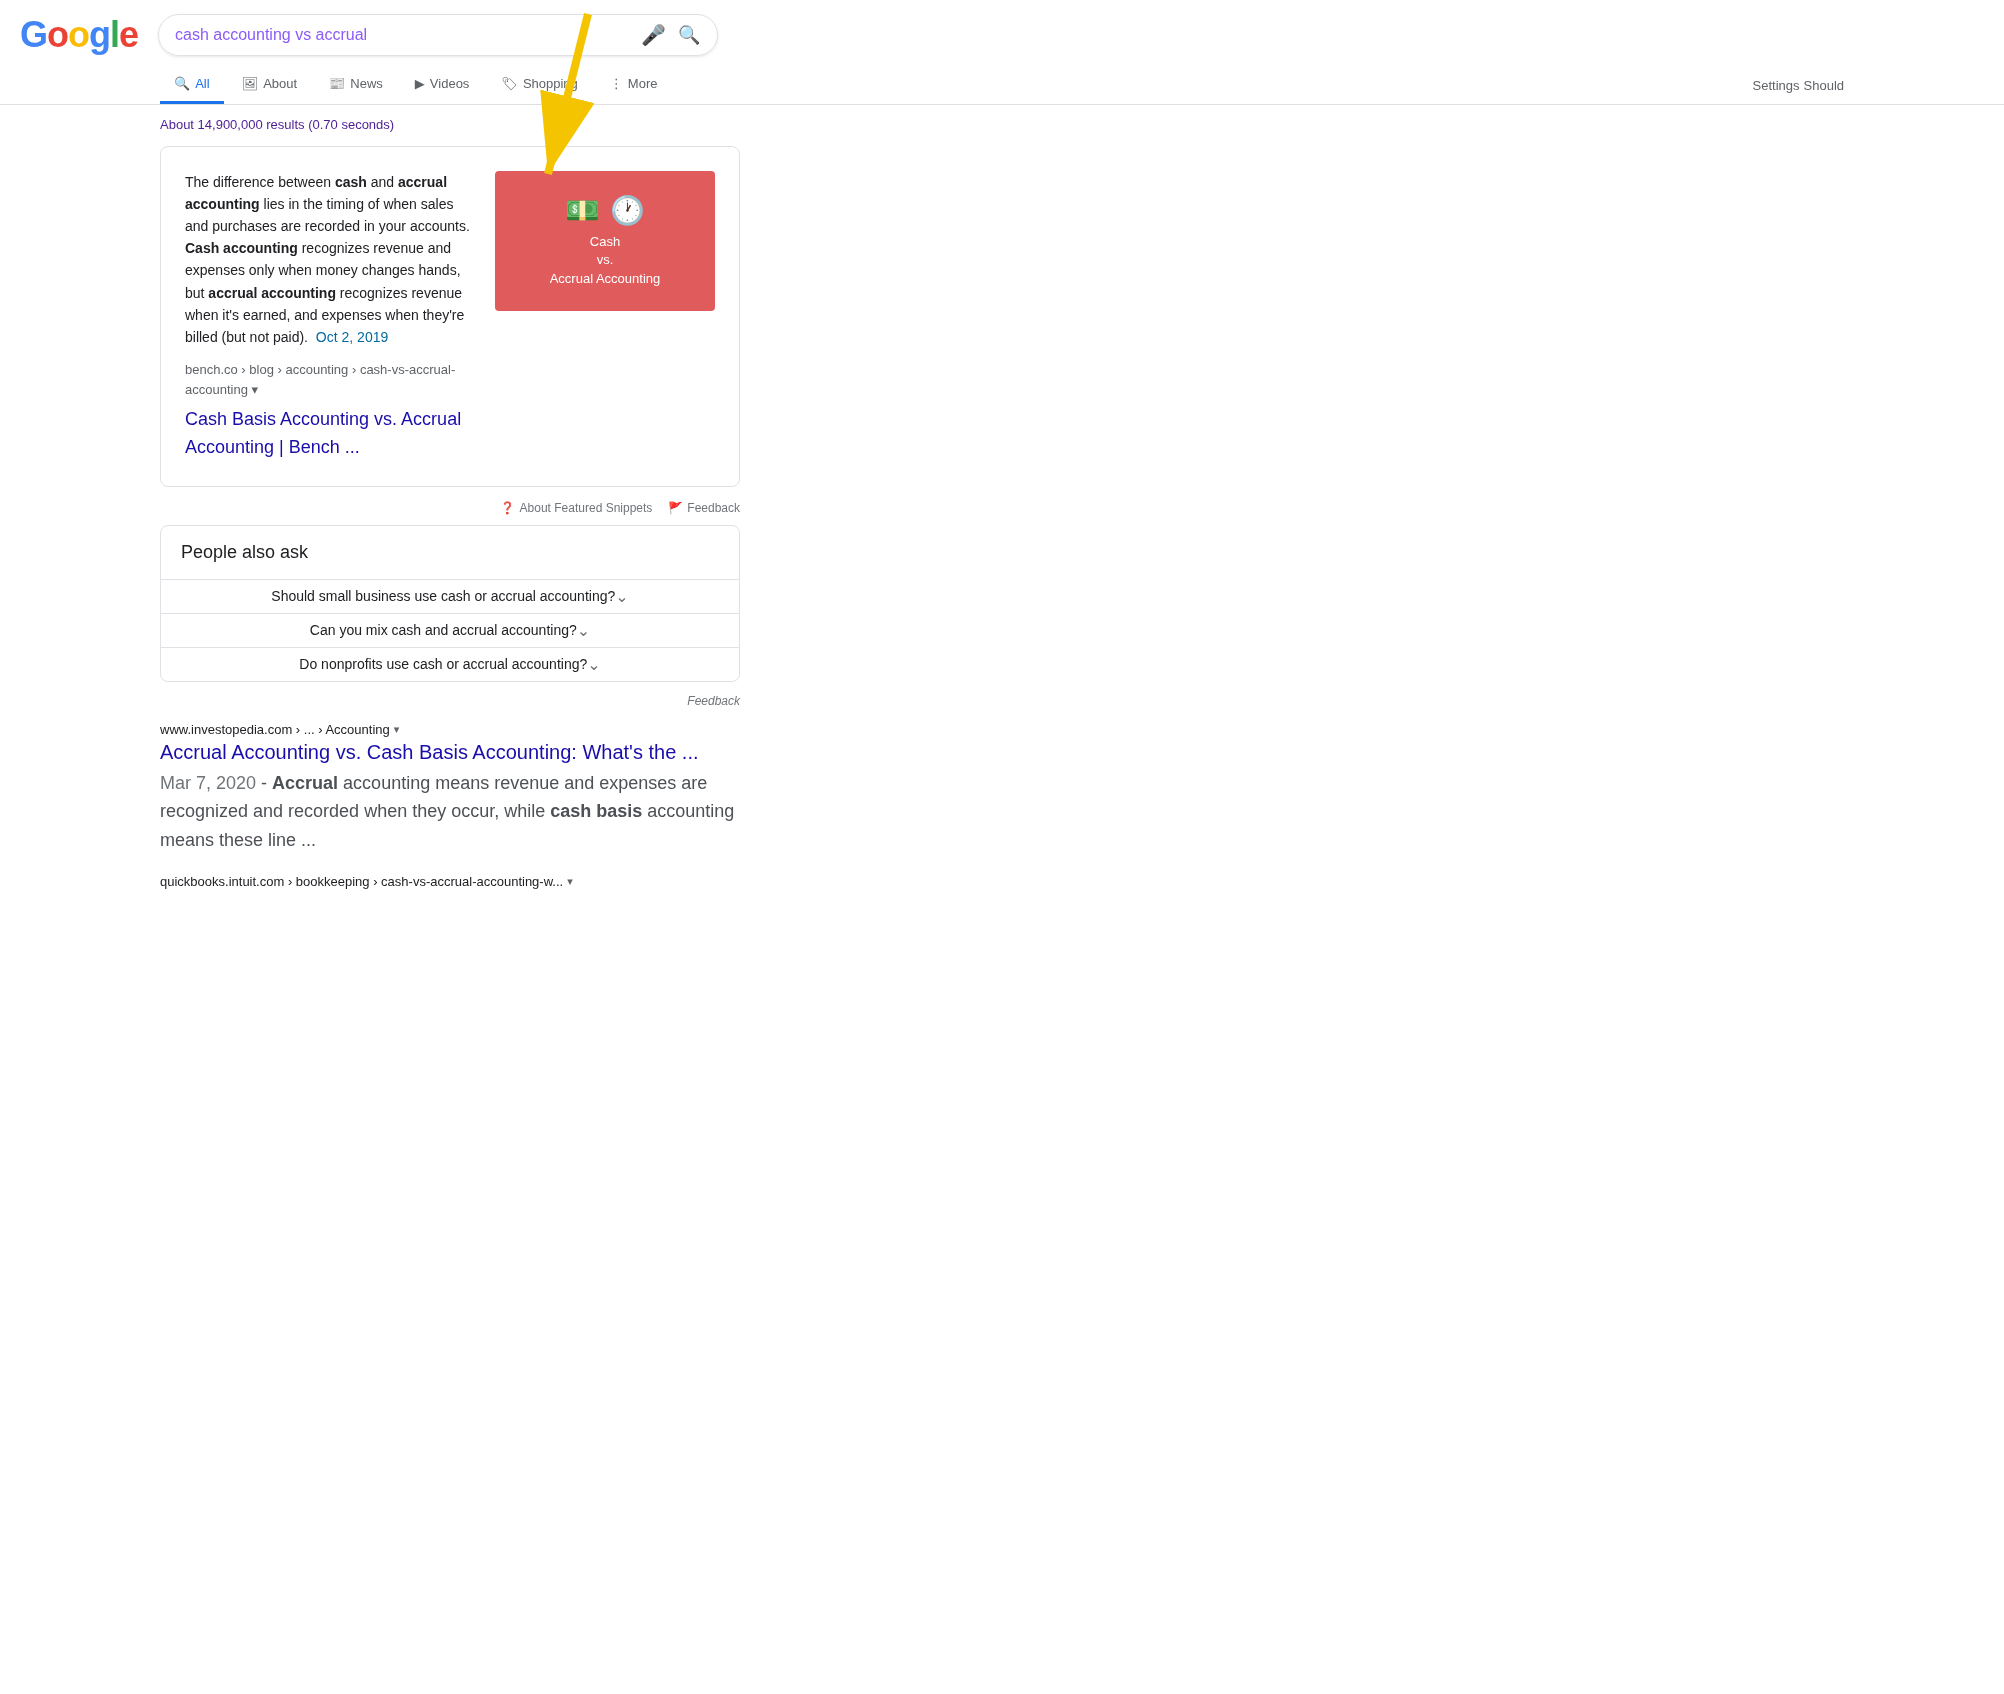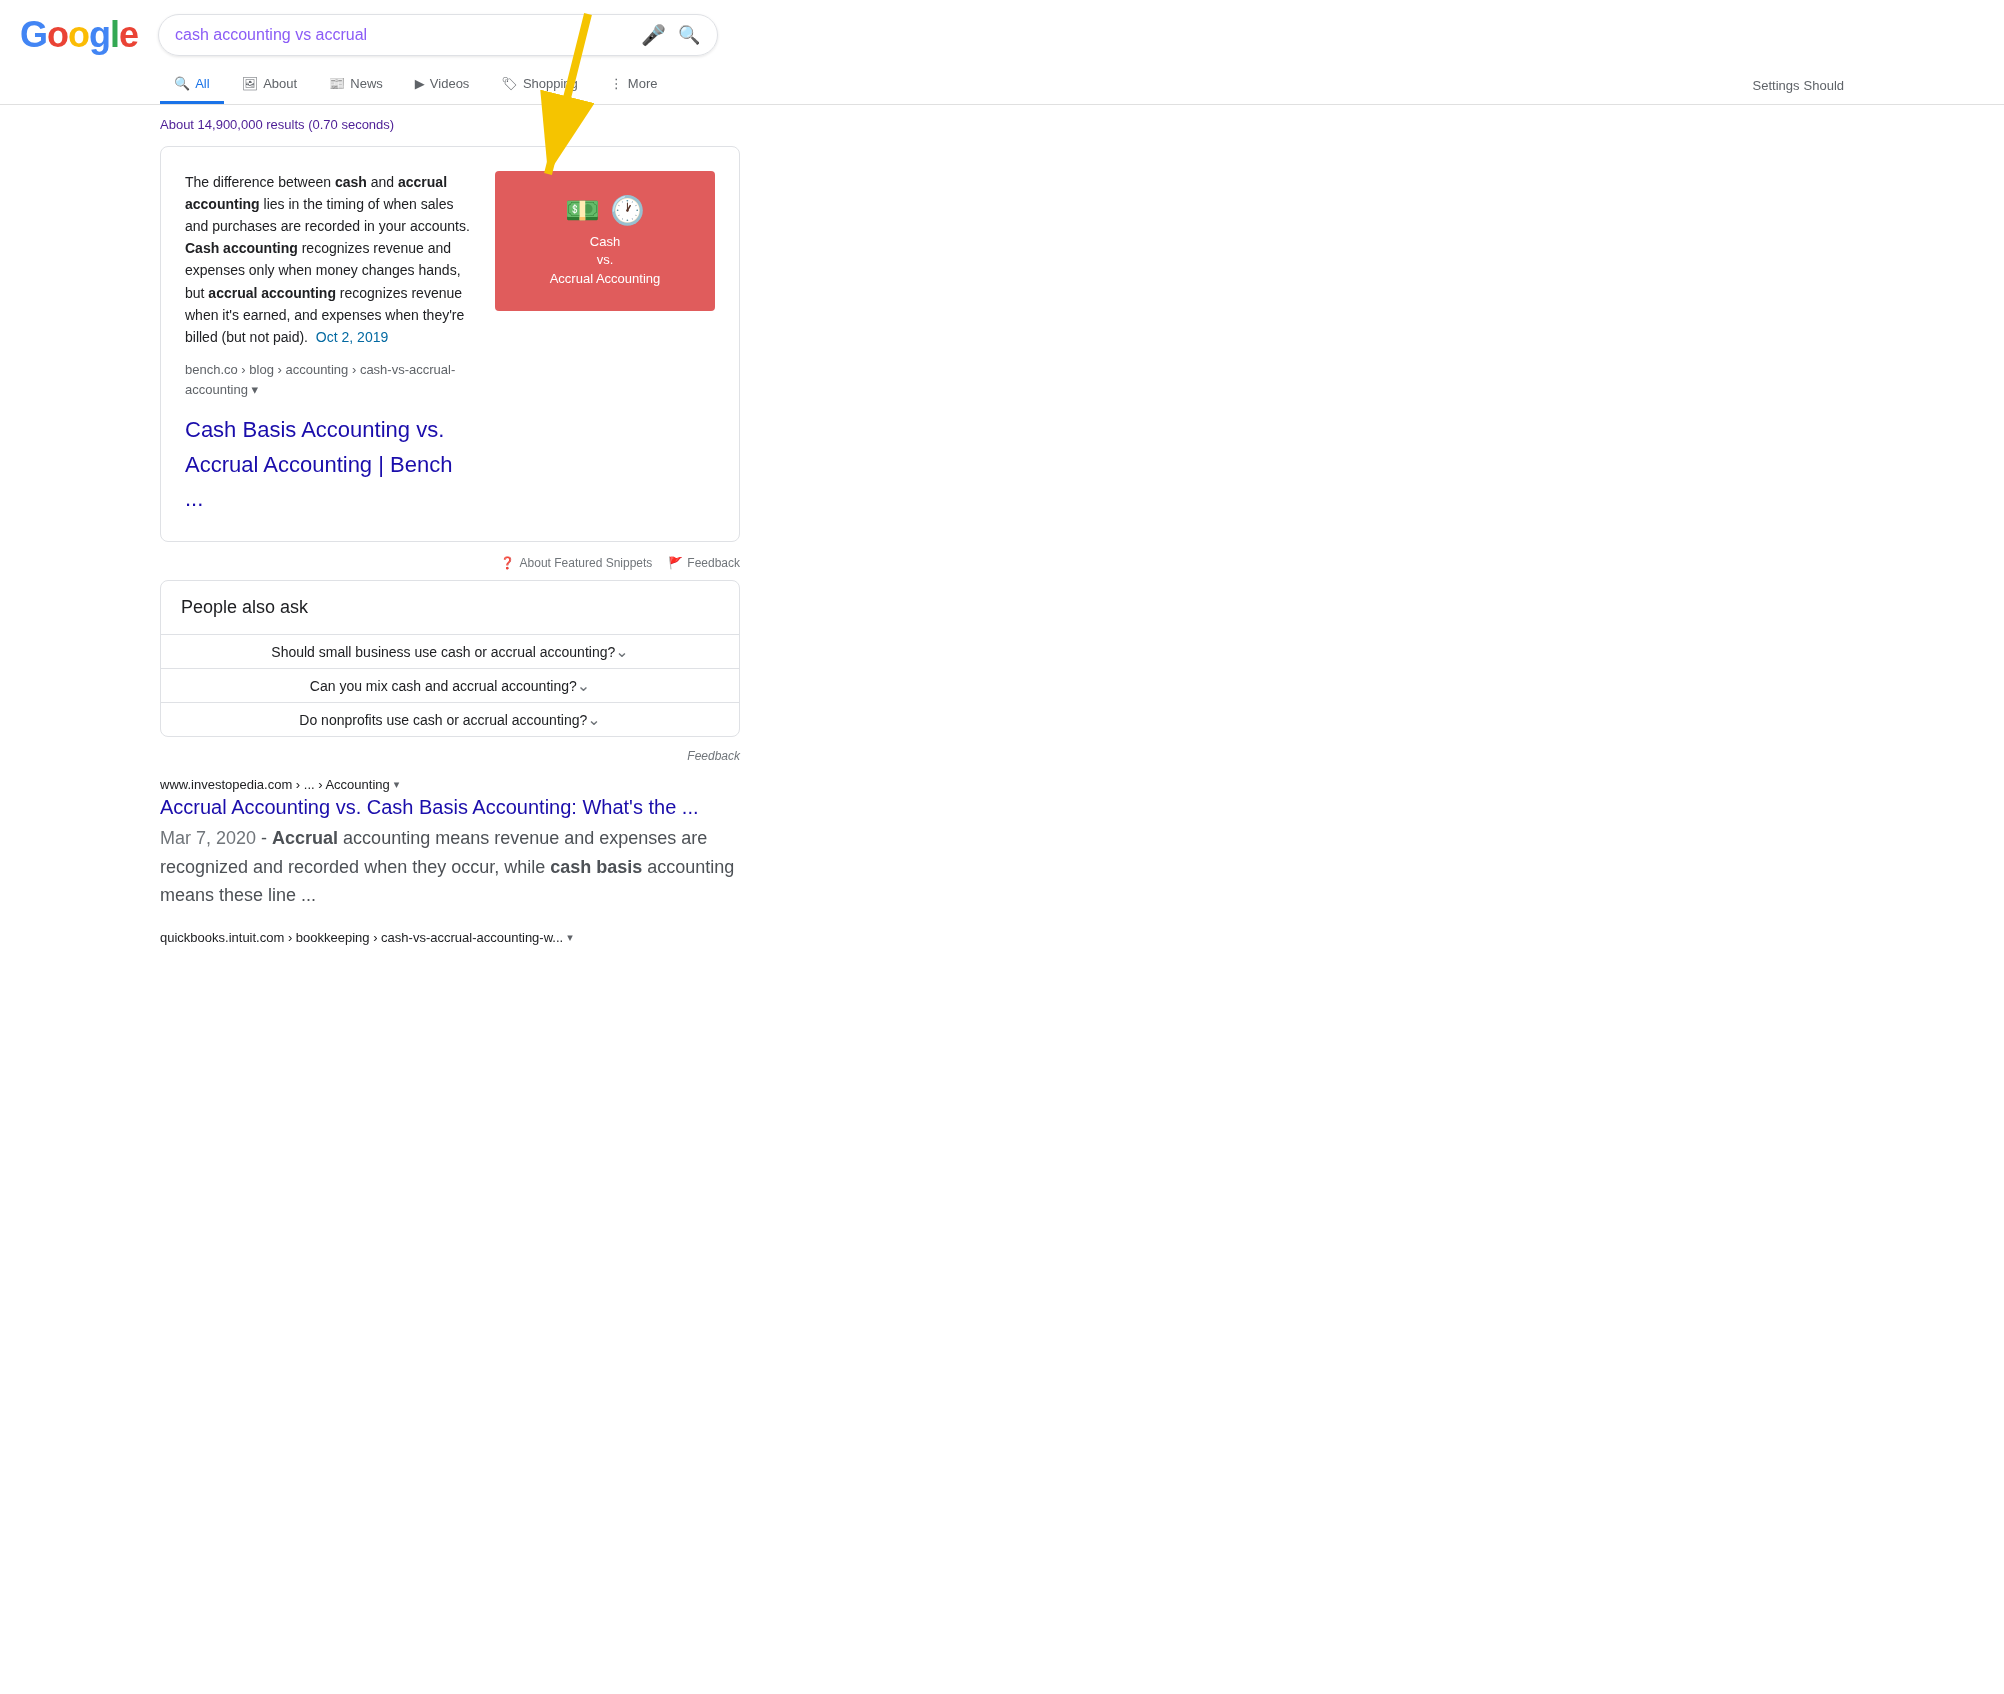--- a/index.html
+++ b/index.html
@@ -172,22 +172,22 @@
       line-height: 1.4;
     }
 
     .snippet-source {
       margin-top: 12px;
       font-size: 13px;
       color: #5f6368;
     }
     .snippet-link {
       display: block;
-      margin-top: 12px;
-      font-size: 22px;
+      margin-top: 4px;
+      font-size: 18px;
       color: #1a0dab;
       text-decoration: none;
       cursor: pointer;
     }
 
     .snippet-footer {
       display: flex;
       justify-content: flex-end;
       gap: 16px;
       padding: 4px 0 10px 0;

